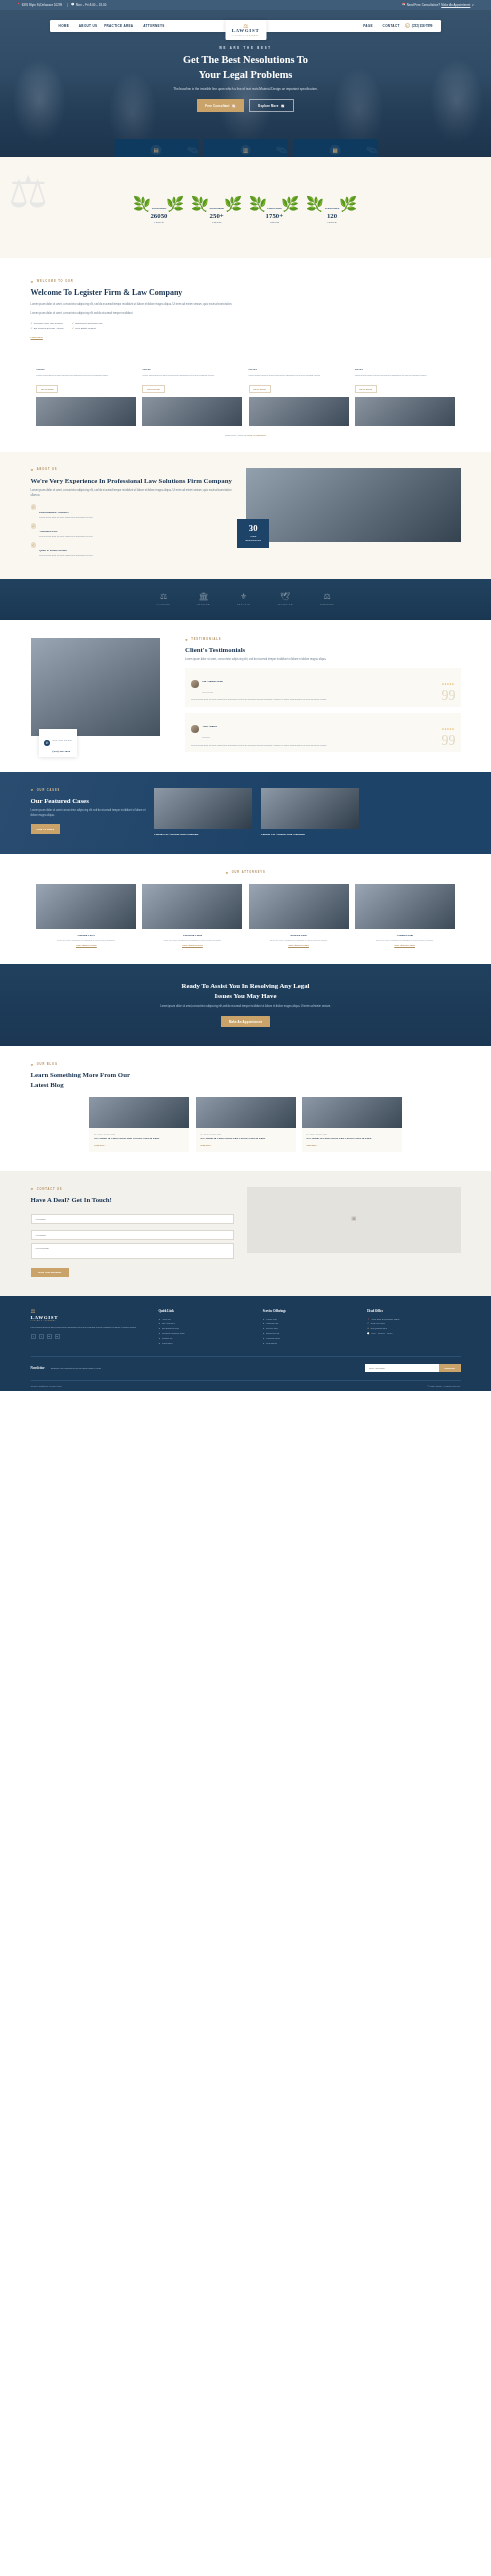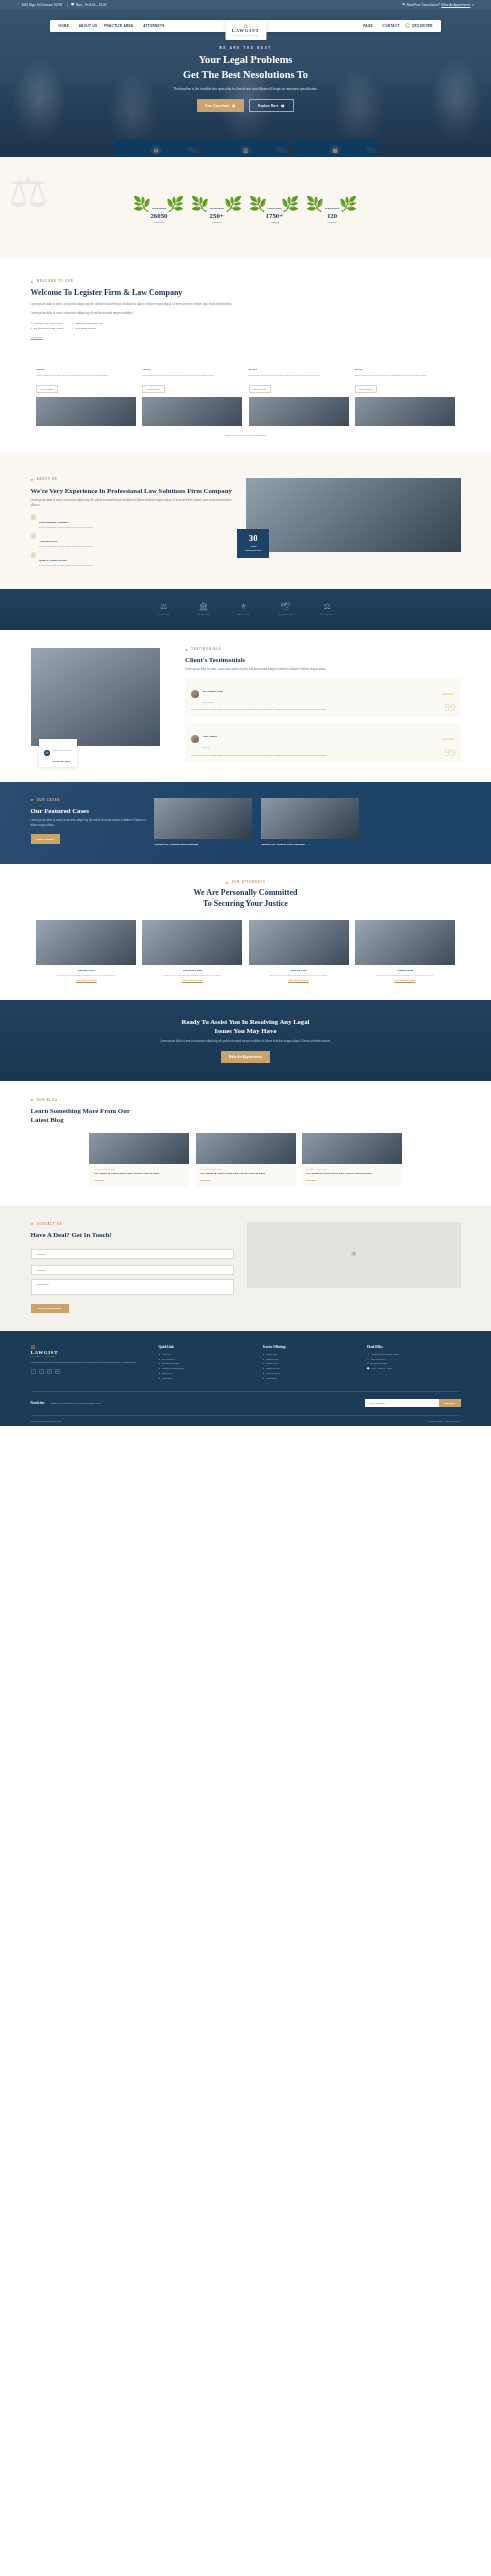--- a/index.html
+++ b/index.html
@@ -134,21 +134,21 @@
   .services{padding:9.8px 0 16px;background:#fff;}
   .srow{display:flex;gap:6.1px;justify-content:center;}
   .scard{width:100px;}
   .scard .sh{font-size:2.7px;color:#17324f;font-weight:700;font-family:"Liberation Serif",serif;}
   .scard .sp{font-size:2.1px;color:#8293a3;line-height:1.6;margin:2.5px 0 3.7px;}
   .scard .sbtn{font-size:2.1px;color:#b08f60;font-weight:700;border:0.3px solid #e0d3bd;padding:1.8px 3.7px;display:inline-block;}
   .sthumb{width:100px;height:29.5px;margin-top:4.3px;background:linear-gradient(140deg,#8a94a0,#3d4a58);}
   .smore{text-align:center;margin-top:7.4px;font-size:2.3px;color:#8293a3;}
   .smore b{color:#b08f60;}
   
-  .exper{background:#faf7f0;padding:26px 0 17px;}
+  .exper{background:#faf7f0;padding:16px 0 17px;}
   .erow{display:flex;gap:12.3px;align-items:flex-start;}
   .eleft{width:203px;}
   .elist{margin-top:6.1px;}
   .eitem{display:flex;gap:3.1px;margin-bottom:4.3px;}
   .eic{width:5.5px;height:5.5px;border-radius:50%;background:#e8dcc6;color:#b08f60;font-size:2.8px;display:flex;align-items:center;justify-content:center;flex:none;}
   .eitem b{font-size:2.7px;color:#17324f;font-family:"Liberation Serif",serif;}
   .eitem p{font-size:2.1px;color:#8293a3;line-height:1.55;margin-top:0.6px;}
   .eimg{flex:1;height:74px;background:linear-gradient(140deg,#93a0ad,#35424f);position:relative;}
   .yearbox{position:absolute;left:-8.6px;bottom:-6.1px;background:#1e4368;color:#fff;padding:5.5px 8px;text-align:center;}
   .yearbox .y{font-family:"Liberation Serif",serif;font-size:8.6px;font-weight:700;line-height:1;}
@@ -168,21 +168,21 @@
   .tcall .x{font-size:2px;color:#8293a3;}
   .tcall .y{font-size:2.8px;color:#17324f;font-weight:700;font-family:"Liberation Serif",serif;}
   .tright{flex:1;}
   .tcard{background:#fbf9f4;padding:5.5px 6.1px;margin-top:5.5px;position:relative;}
   .tcard .head{display:flex;align-items:center;gap:3.1px;}
   .tav{width:8px;height:8px;border-radius:50%;background:linear-gradient(140deg,#b3a28c,#6d5d4b);}
   .tcard .nm{font-size:2.7px;color:#17324f;font-weight:700;font-family:"Liberation Serif",serif;}
   .tcard .rl{font-size:2px;color:#9aa8b6;}
   .stars{margin-left:auto;color:#e0a83c;font-size:2.6px;letter-spacing:0.2px;}
   .tcard .body{font-size:2.1px;color:#8293a3;line-height:1.65;margin-top:3.1px;padding-right:13.5px;}
-  .quote{position:absolute;right:4.9px;bottom:4.3px;font-family:"Liberation Serif",serif;font-size:11px;color:#e3d9c4;line-height:1;margin-top:18px;}
+  .quote{position:absolute;right:4.9px;bottom:4.3px;font-family:"Liberation Serif",serif;font-size:14px;color:#e3d9c4;line-height:1;margin-top:18px;}
   
   .featured{background:#1e4368;padding:16px 0 17px;position:relative;overflow:hidden;}
   .featured::before{content:"";position:absolute;inset:0;background:linear-gradient(110deg,rgba(255,255,255,.05),transparent 55%);}
   .frow{display:flex;gap:8.6px;position:relative;}
   .fleft{width:115px;color:#fff;}
   .fleft .h2{color:#fff;font-size:6.8px;}
   .fleft .p{color:#aec4d7;margin-top:4.3px;}
   .fbtn{margin-top:6.1px;background:#c9a36a;color:#fff;font-size:2.5px;font-weight:700;padding:3.1px 6.1px;display:inline-block;}
   .fcase{width:98px;}
   .fcaseimg{width:98px;height:41px;background:linear-gradient(140deg,#8d99a6,#2f3c4a);}
@@ -315,22 +315,22 @@
 
   <div class="logobox">
     <div class="logo-emb">⚖</div>
     <div class="logo-name">LAWGIST</div>
     <div class="logo-sub">LAWYER &amp; ATTORNEY</div>
   </div>
 
   <div class="herocontent">
     <div class="eyebrow">WE ARE THE BEST</div>
     <div class="herotitle">
+      <div>Get The Best Nesolutions To</div>
       <div>Your Legal Problems</div>
-      <div>Get The Best Nesolutions To</div>
     </div>
     <div class="herop">The baseline is the invisible line upon which a line of text rests.Material Design an important specification.</div>
     <div class="herobtns">
       <span class="btn btn-gold">
         <span>Free Consultant</span>
         <span>📈</span>
       </span>
       <span class="btn btn-out">
         <span>Explore More</span>
         <span>📈</span>
@@ -579,24 +579,20 @@
       <div class="ct">Chicago Car Accident With Syndroma</div>
     </div>
   </div>
 </div>
 
 <div class="team">
   <div class="wrap">
     <div class="tagline" style="justify-content:center;">
       <span class="dot">❖</span>
       <span>OUR ATTORNEYS</span>
-    </div>
-    <div class="h2" style="margin-top:3.7px;">
-      <div>We Are Personally Committed</div>
-      <div>To Securing Your Justice</div>
     </div>
     <div class="tmrow">
       <div class="tm">
         <div class="tmimg"></div>
         <div class="n">Stephen Larry</div>
         <div class="r">There are many variations of passages of Lorem Ipsum available.</div>
         <div class="l">View Attorney Profile</div>
       </div>
       <div class="tm">
         <div class="tmimg"></div>

